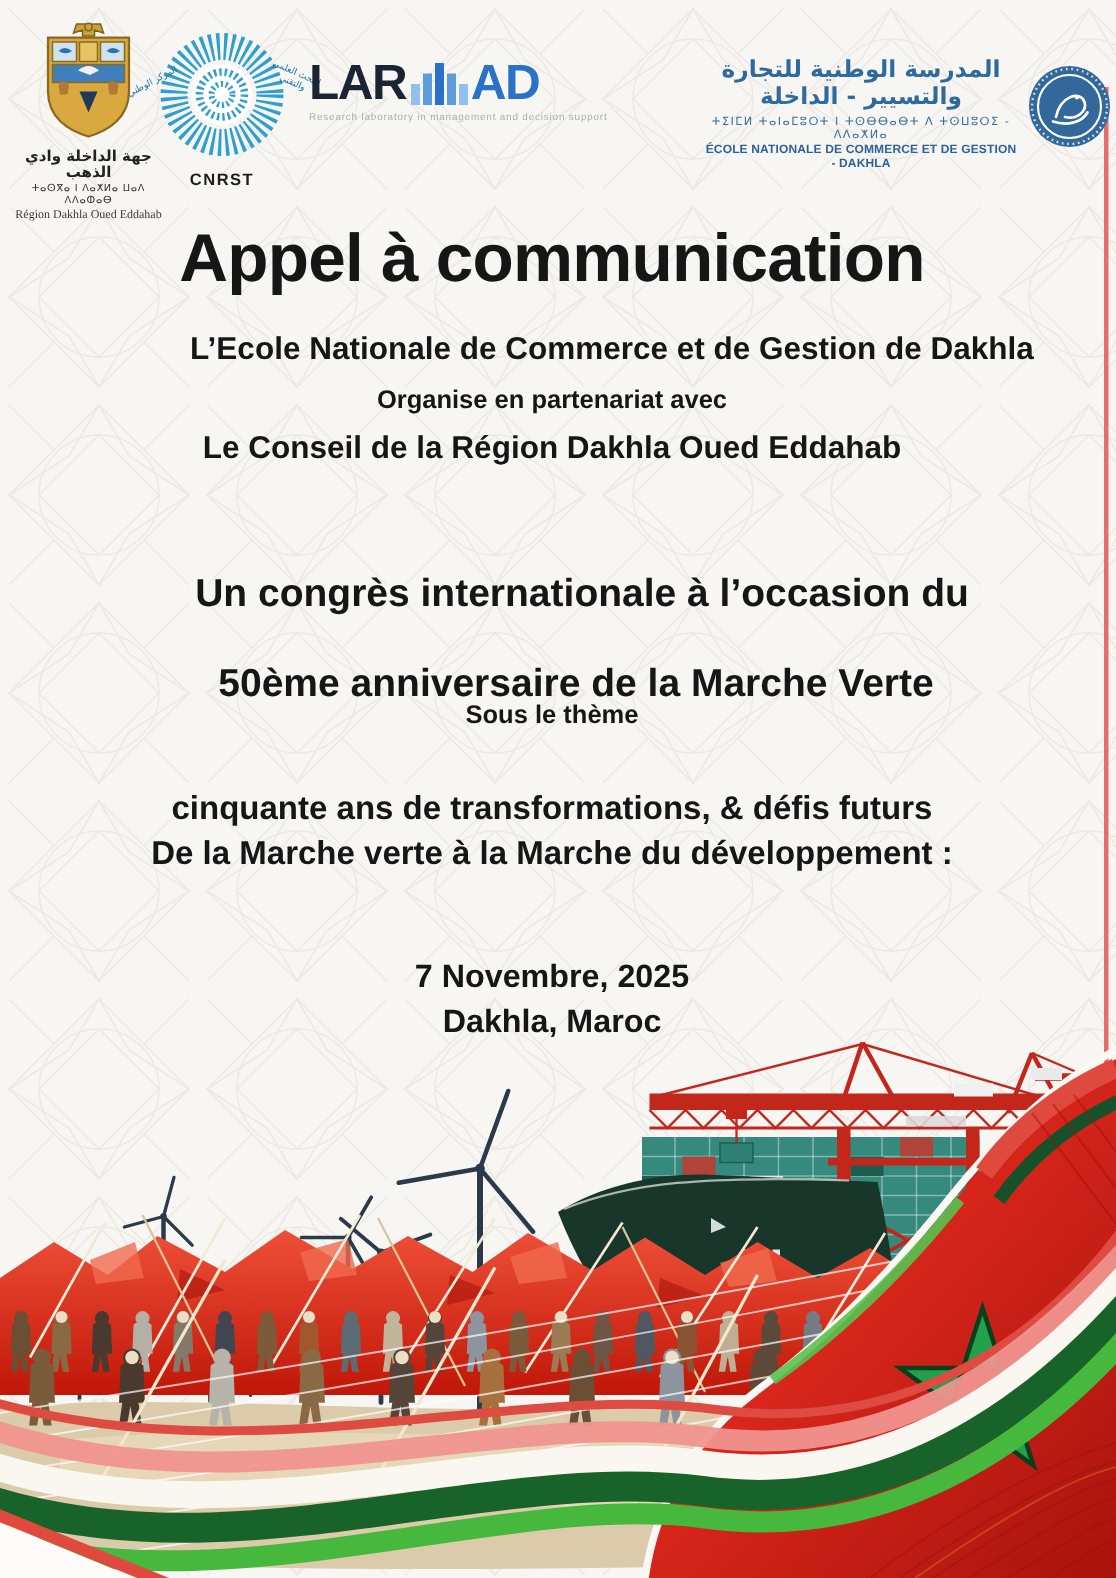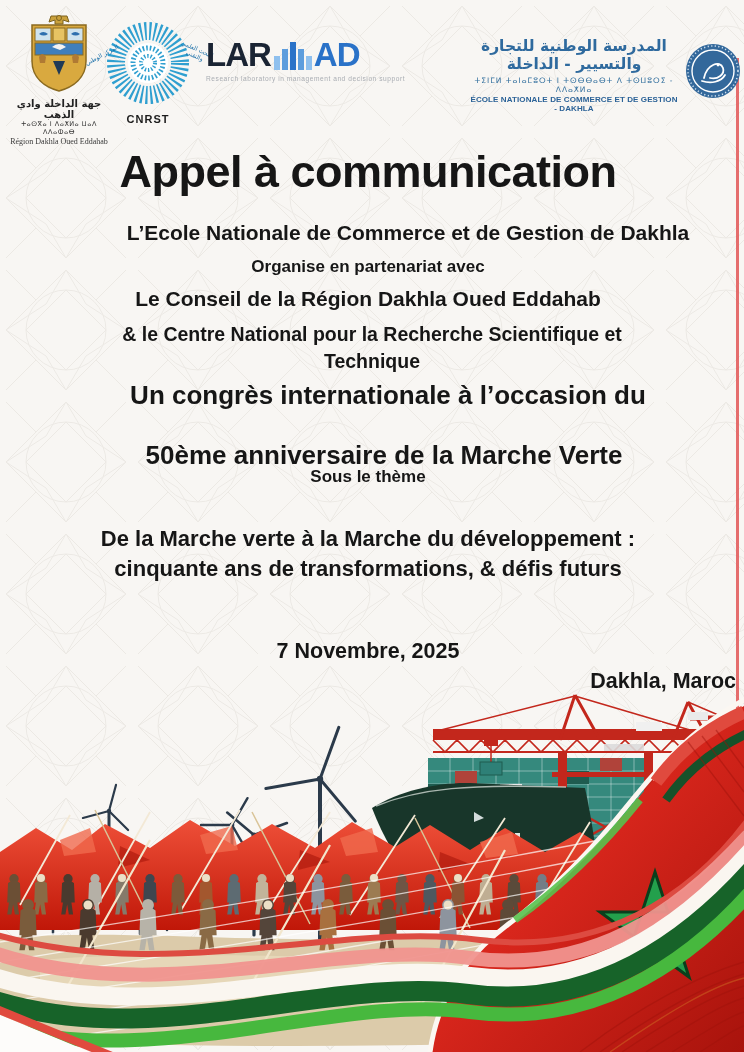--- a/index.html
+++ b/index.html
@@ -131,30 +131,29 @@
         <path d="M-9,7 C -6,-7 7,-11 10,-3 C 12,3 5,9 -3,7 M-11,10 C -2,13 8,11 12,4" fill="none" stroke="#ffffff" stroke-width="1.8" stroke-linecap="round"></path>
         <circle cx="5" cy="-6" r="1.4" fill="#ffffff"></circle>
       </svg>
     </div>
   </header>
 
   <h1 class="txt t-title" style="margin:0;">Appel à communication</h1>
   <p class="txt t-org" style="margin:0;">L’Ecole Nationale de Commerce et de Gestion de Dakhla</p>
   <p class="txt t-p1" style="margin:0;">Le Conseil de la Région Dakhla Oued Eddahab</p>
   <p class="txt t-pint" style="margin:0;">Organise en partenariat avec</p>
-  <p class="txt t-p2" style="margin:0;">&amp; le Centre National pour la Recherche Scientifique et Technique</p>
   <p class="txt t-ev1" style="margin:0;padding-left:20px;">Un congrès internationale à l’occasion du</p>
   <p class="txt t-ev2" style="margin:16px;">50ème anniversaire de la Marche Verte</p>
   <p class="txt t-sous" style="margin:0;">Sous le thème</p>
   <div class="txt t-theme">
+    <div>cinquante ans de transformations, &amp; défis futurs</div>
     <div>De la Marche verte à la Marche du développement :</div>
-    <div>cinquante ans de transformations, &amp; défis futurs</div>
   </div>
   <p class="txt t-date" style="margin:0;">7 Novembre, 2025</p>
-  <p class="txt t-loc" style="margin:0;text-align:right;">Dakhla, Maroc</p>
+  <p class="txt t-loc" style="margin:0;">Dakhla, Maroc</p>
 
   <svg class="collage" width="744" height="364" viewBox="0 688 744 364">
     <defs>
       <linearGradient id="fieldG" x1="0" y1="0" x2="1" y2="1">
         <stop offset="0" stop-color="#f26557"></stop>
           <stop offset=".45" stop-color="#d8261c"></stop>
           <stop offset="1" stop-color="#a8130c"></stop>
       </linearGradient>
       <linearGradient id="flagG" x1="0" y1="0" x2="0" y2="1">
         <stop offset="0" stop-color="#ee4f38"></stop>

